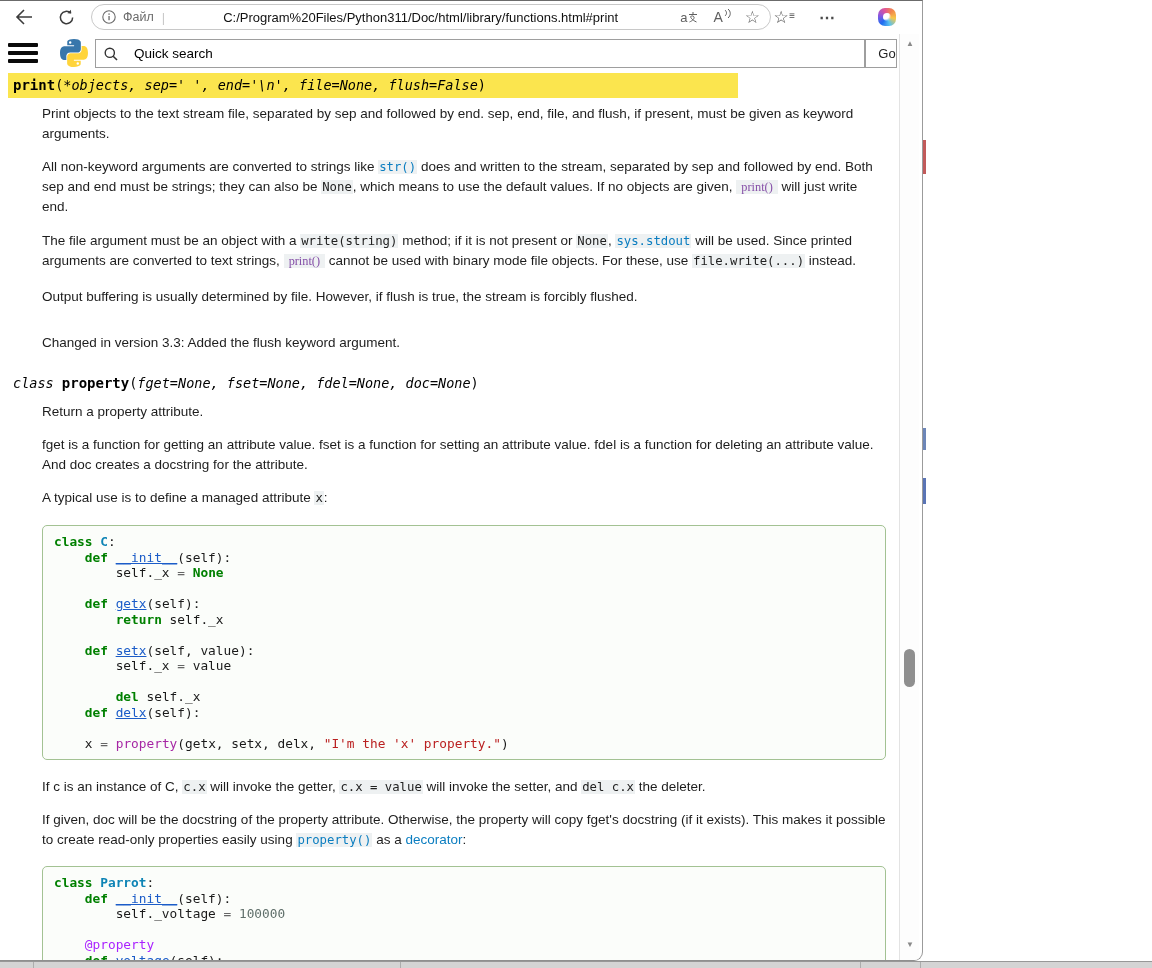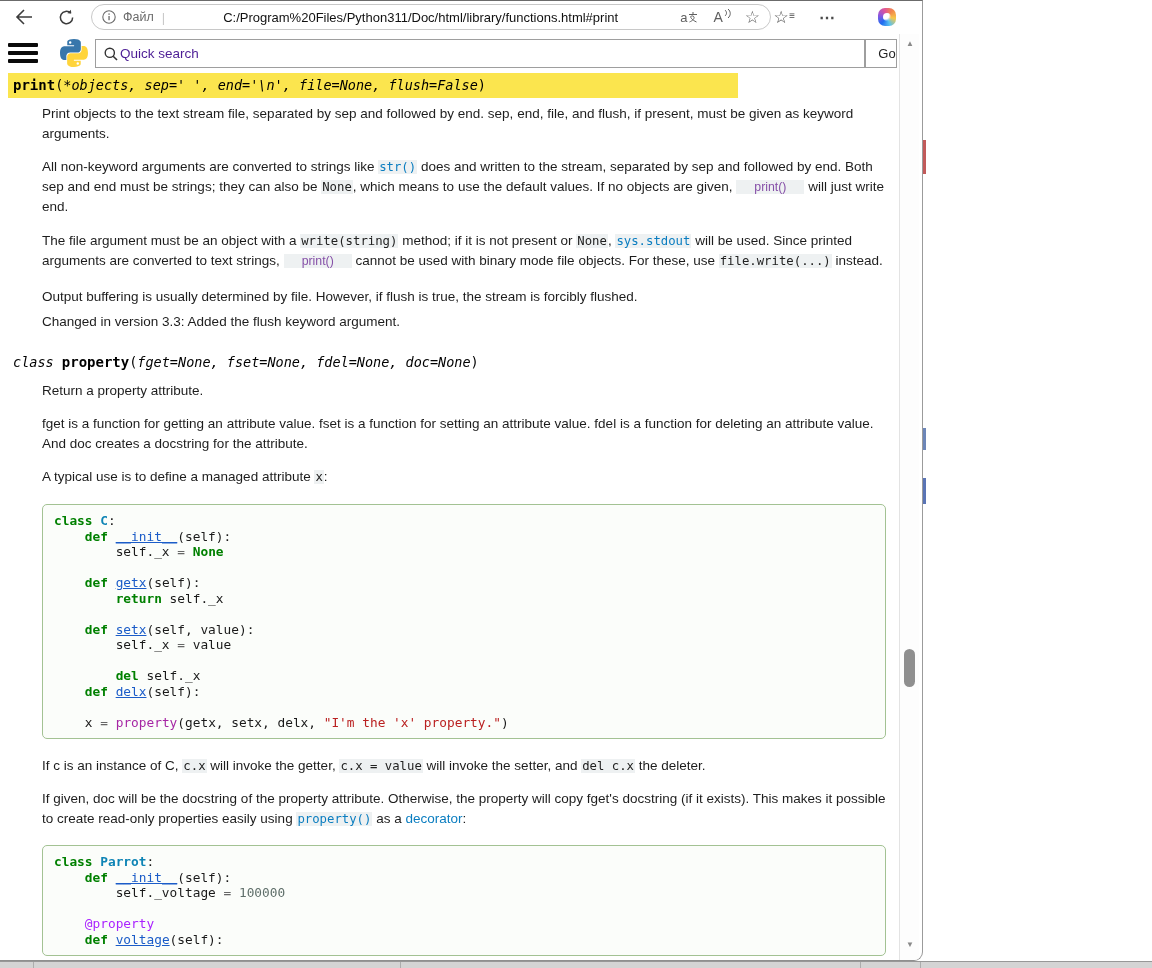--- a/index.html
+++ b/index.html
@@ -27,21 +27,21 @@
   .copilot:after { content:""; position:absolute; left:5px; top:5px; width:8px; height:8px; border-radius:50%;
                    background:radial-gradient(circle at 30% 30%, #ffffff 0 45%, rgba(255,255,255,.15) 70%); }
 
   
   .docheader { position:absolute; left:0; top:33px; width:899px; height:38px; background:#fff; }
   .burger { position:absolute; left:8px; top:9px; width:30px; height:20px; display:flex; flex-direction:column; justify-content:space-between; }
   .burger i { display:block; height:4px; background:#0a0a0a; border-radius:1px; }
   .pylogo { position:absolute; left:60px; top:5px; }
   .searchbox { position:absolute; left:95px; top:5px; width:770px; height:29px; border:1px solid #9e9e9e; background:#fff;
                display:flex; align-items:center; padding:0 8px; }
-  .searchbox .ph { color:#4c1d95; font-size:13.5px; margin-left:2px; }
+  .searchbox .ph { color:#000000; font-size:13.5px; margin-left:16px; }
   .gobtn { position:absolute; left:865px; top:5px; width:32px; height:29px; border:1px solid #9e9e9e; border-left:1px solid #9e9e9e;
            background:#fff; font-size:13px; color:#222; display:flex; align-items:center; justify-content:center;padding-left:12px; }
 
   
   .scrollbar { position:absolute; left:899px; top:33px; width:20px; height:927px; background:#fdfdfd; border-left:1px solid #e3e3e3; }
   .sb-arrow { position:absolute; left:0; width:20px; height:16px; color:#8a8a8a; font-size:8px; text-align:center; line-height:16px; }
   .sb-thumb { position:absolute; left:4px; top:615px; width:11px; height:38px; background:#8f8f8f; border-radius:6px; }
 
   
   .content { position:absolute; left:0; top:71px; width:899px; height:890px; overflow:hidden; font-size:13.5px; color:#1d1d1d; line-height:20px; }
@@ -51,21 +51,21 @@
   .dt-prop  { margin:18px 0 0 13px; padding:2px 0 3px 0; }
   dd { margin-left:42px; width:845px; }
   dd p { margin:13px 0 0 0; }
   p.mt6 { margin-top:6px; } p.mt16 { margin-top:16px; } p.mt17 { margin-top:17px; }
 
   
   .r-t  { }
   .r-em { }
   .r-code { font-family:"DejaVu Sans Mono", monospace; font-size:12.3px; background:#eef1f2; padding:0 1px; color:#222; }
   .r-lb { font-family:"DejaVu Sans Mono", monospace; font-size:12.3px; background:#eef1f2; padding:0 1px; color:#0a7dc0; }
-  .r-lp { font-family:Liberation Sans, sans-serif; font-size:12.3px; background:#eef1f2; padding:0 18px; color:#8650a8; }
+  .r-lp { font-family:Liberation Serif, serif; font-size:12.3px; background:#eef1f2; padding:0 5px; color:#8650a8; }
   .r-a  { color:#0a7dc0; }
   .r-sn { font-weight:bold; font-size:14px; }
   .r-se { font-style:italic; }
   .r-sk { font-style:italic; }
   .r-sp { }
 
   
   .codeblock { margin-top:17px; width:844px; border:1px solid #a3c293; border-radius:5px; background:#fbfdfa;
                padding:8px 11px; font-family:"DejaVu Sans Mono", monospace; font-size:12.8px; line-height:15.5px; color:#1a1a1a; }
   .cb2 { margin-top:16px; }
@@ -174,21 +174,21 @@
     </div>
 
     <div class="content">
       <dl>
         <dt class="sig dt-print"><span class="r-sn">print</span><span class="r-sp">(</span><span class="r-se">*objects, sep=' ', end='\n', file=None, flush=False</span><span class="r-sp">)</span></dt>
         <dd>
           <p class="mt6"><span class="r-t">Print </span><span class="r-em">objects</span><span class="r-t"> to the text stream </span><span class="r-em">file</span><span class="r-t">, separated by </span><span class="r-em">sep</span><span class="r-t"> and followed by </span><span class="r-em">end</span><span class="r-t">. </span><span class="r-em">sep</span><span class="r-t">, </span><span class="r-em">end</span><span class="r-t">, </span><span class="r-em">file</span><span class="r-t">, and </span><span class="r-em">flush</span><span class="r-t">, if present, must be given as keyword arguments.</span></p>
           <p><span class="r-t">All non-keyword arguments are converted to strings like </span><span class="r-lb">str()</span><span class="r-t"> does and written to the stream, separated by </span><span class="r-em">sep</span><span class="r-t"> and followed by </span><span class="r-em">end</span><span class="r-t">. Both </span><span class="r-em">sep</span><span class="r-t"> and </span><span class="r-em">end</span><span class="r-t"> must be strings; they can also be </span><span class="r-code">None</span><span class="r-t">, which means to use the default values. If no </span><span class="r-em">objects</span><span class="r-t"> are given, </span><span class="r-lp">print()</span><span class="r-t"> will just write </span><span class="r-em">end</span><span class="r-t">.</span></p>
           <p style="margin-top:14px;"><span class="r-t">The </span><span class="r-em">file</span><span class="r-t"> argument must be an object with a </span><span class="r-code">write(string)</span><span class="r-t"> method; if it is not present or </span><span class="r-code">None</span><span class="r-t">, </span><span class="r-lb">sys.stdout</span><span class="r-t"> will be used. Since printed arguments are converted to text strings, </span><span class="r-lp">print()</span><span class="r-t"> cannot be used with binary mode file objects. For these, use </span><span class="r-code">file.write(...)</span><span class="r-t"> instead.</span></p>
           <p class="mt16"><span class="r-t">Output buffering is usually determined by </span><span class="r-em">file</span><span class="r-t">. However, if </span><span class="r-em">flush</span><span class="r-t"> is true, the stream is forcibly flushed.</span></p>
-          <p style="margin-top:5px;"><span class="r-em">Changed in version 3.3:</span><span class="r-t"> Added the </span><span class="r-em">flush</span><span class="r-t"> keyword argument.</span></p>
+          <p style="margin-top:26px;"><span class="r-em">Changed in version 3.3:</span><span class="r-t"> Added the </span><span class="r-em">flush</span><span class="r-t"> keyword argument.</span></p>
         </dd>
 
         <dt class="sig dt-prop"><span class="r-sk">class </span><span class="r-sn">property</span><span class="r-sp">(</span><span class="r-se">fget=None, fset=None, fdel=None, doc=None</span><span class="r-sp">)</span></dt>
         <dd>
           <p class="mt6"><span class="r-t">Return a property attribute.</span></p>
           <p><span class="r-em">fget</span><span class="r-t"> is a function for getting an attribute value. </span><span class="r-em">fset</span><span class="r-t"> is a function for setting an attribute value. </span><span class="r-em">fdel</span><span class="r-t"> is a function for deleting an attribute value. And </span><span class="r-em">doc</span><span class="r-t"> creates a docstring for the attribute.</span></p>
           <p><span class="r-t">A typical use is to define a managed attribute </span><span class="r-code">x</span><span class="r-t">:</span></p>
           <div class="codeblock">
               <div class="cl"><span class="tk-kw">class </span><span class="tk-cls">C</span><span class="tk-pl">:</span></div>
               <div class="cl"><span class="tk-pl">    </span><span class="tk-kw">def </span><span class="tk-fn">__init__</span><span class="tk-pl">(self):</span></div>

